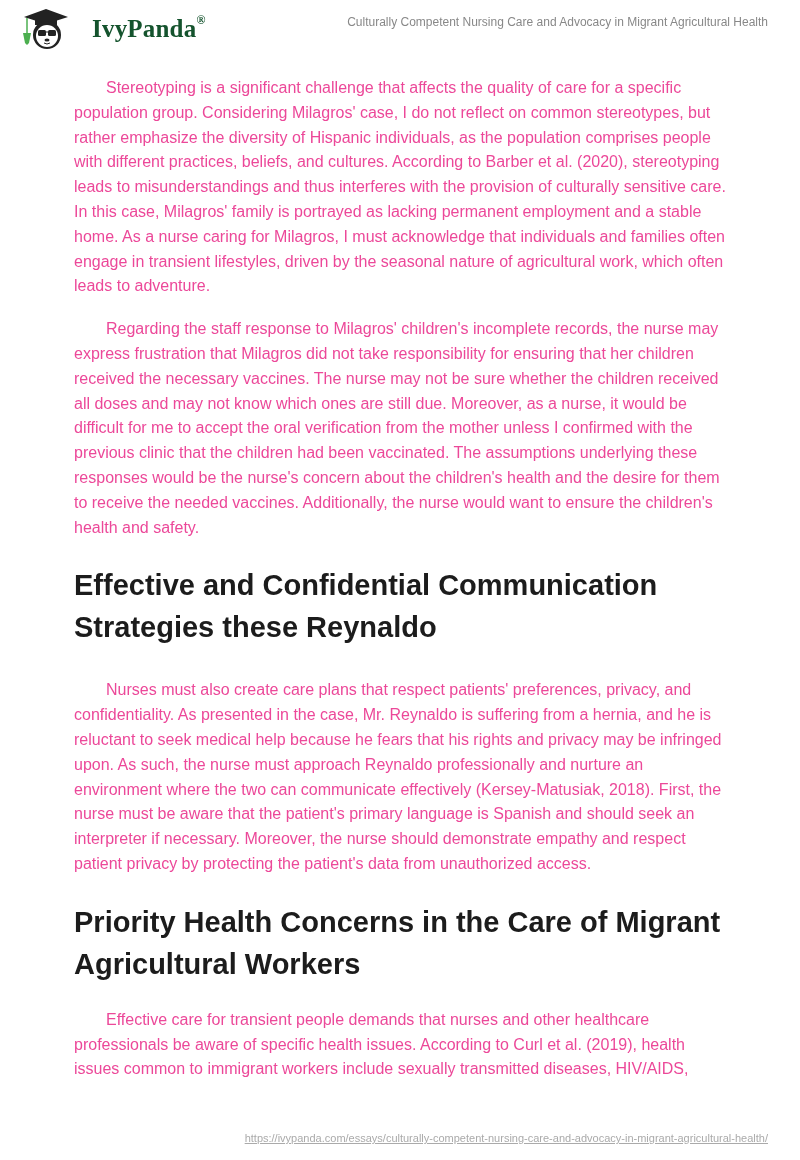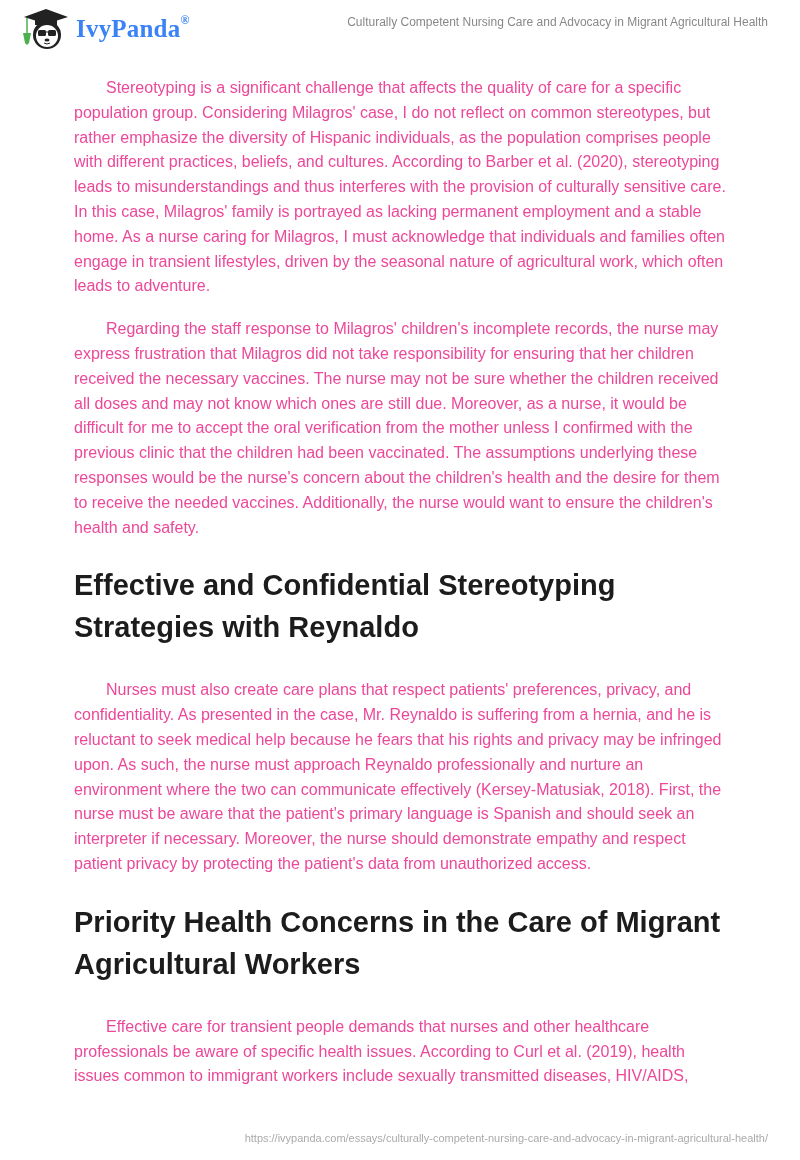--- a/index.html
+++ b/index.html
@@ -1,28 +1,28 @@
 <!DOCTYPE html>
 <html><head>
 <meta charset="utf-8">
 <style>
   html, body { margin: 0; padding: 0; background: #ffffff; }
   body { width: 800px; height: 1160px; position: relative; overflow: hidden;
          font-family: "Liberation Sans", sans-serif; color: #222; }
   .header { position: absolute; left: 0; top: 0; width: 800px; height: 56px; }
   .logo { position: absolute; left: 18px; top: 7px; display: flex; align-items: center; }
   .logo-mark { width: 56px; height: 44px; }
-  .logo-text { font-family: "Liberation Serif", serif; font-weight: bold; font-size: 25px; color: #3b82f6;
-               margin-left: 2px; letter-spacing: 0.2px; }
+  .logo-text { font-family: "Liberation Serif", serif; font-weight: bold; font-size: 25px; color: #14532d;
+               margin-left: 18px; letter-spacing: 0.2px; }
   .logo-reg { font-size: 12px; vertical-align: super; position: relative; top: -4px; }
   .doc-title { position: absolute; right: 32px; top: 15px; font-size: 12px; color: #888; }
   .content { position: absolute; left: 74px; top: 76px; width: 660px; }
   p { margin: 0 0 18px 0; font-size: 16px; line-height: 24.8px; color: #ec4899; text-indent: 32px; }
   h2 { margin: 0; font-size: 29px; line-height: 42px; font-weight: bold; color: #1c1c1c; }
-  .footer-url { position: absolute; right: 32px; top: 1132px; font-size: 11px; color: #aaa; }
+  .footer-url { position: absolute; right: 32px; top: 1132px; font-size: 11px; color: #aaa; text-decoration: underline; }
 </style>
 </head>
 <body>
 
 <div class="header">
   <div class="logo">
     <svg class="logo-mark" viewBox="0 0 56 44">
 
       <polygon points="6,10 28,2 50,10 28,17" fill="#222"></polygon>
       <rect x="17" y="12" width="22" height="6" fill="#222"></rect>
@@ -41,20 +41,20 @@
     </svg>
     <span class="logo-text"><span>IvyPanda</span><span class="logo-reg">®</span></span>
   </div>
   <div class="doc-title">Culturally Competent Nursing Care and Advocacy in Migrant Agricultural Health</div>
 </div>
 
 <div class="content">
   <p>Stereotyping is a significant challenge that affects the quality of care for a specific population group. Considering Milagros' case, I do not reflect on common stereotypes, but rather emphasize the diversity of Hispanic individuals, as the population comprises people with different practices, beliefs, and cultures. According to Barber et al. (2020), stereotyping leads to misunderstandings and thus interferes with the provision of culturally sensitive care. In this case, Milagros' family is portrayed as lacking permanent employment and a stable home. As a nurse caring for Milagros, I must acknowledge that individuals and families often engage in transient lifestyles, driven by the seasonal nature of agricultural work, which often leads to adventure.</p>
   <p style="margin-bottom:24px;">Regarding the staff response to Milagros' children's incomplete records, the nurse may express frustration that Milagros did not take responsibility for ensuring that her children received the necessary vaccines. The nurse may not be sure whether the children received all doses and may not know which ones are still due. Moreover, as a nurse, it would be difficult for me to accept the oral verification from the mother unless I confirmed with the previous clinic that the children had been vaccinated. The assumptions underlying these responses would be the nurse's concern about the children's health and the desire for them to receive the needed vaccines. Additionally, the nurse would want to ensure the children's health and safety.</p>
 
-  <h2 style="margin-bottom:30px;">Effective and Confidential Stereotyping Strategies with Reynaldo</h2>
+  <h2 style="margin-bottom:30px;">Effective and Confidential Communication Strategies these Reynaldo</h2>
   <p style="margin-bottom:24px;">Nurses must also create care plans that respect patients' preferences, privacy, and confidentiality. As presented in the case, Mr. Reynaldo is suffering from a hernia, and he is reluctant to seek medical help because he fears that his rights and privacy may be infringed upon. As such, the nurse must approach Reynaldo professionally and nurture an environment where the two can communicate effectively (Kersey-Matusiak, 2018). First, the nurse must be aware that the patient's primary language is Spanish and should seek an interpreter if necessary. Moreover, the nurse should demonstrate empathy and respect patient privacy by protecting the patient's data from unauthorized access.</p>
 
-  <h2 style="margin-bottom:30px;">Priority Health Concerns in the Care of Migrant Agricultural Workers</h2>
+  <h2 style="margin-bottom:23px;">Priority Health Concerns in the Care of Migrant Agricultural Workers</h2>
   <p>Effective care for transient people demands that nurses and other healthcare professionals be aware of specific health issues. According to Curl et al. (2019), health issues common to immigrant workers include sexually transmitted diseases, HIV/AIDS,</p>
 </div>
 
 <div class="footer-url">https://ivypanda.com/essays/culturally-competent-nursing-care-and-advocacy-in-migrant-agricultural-health/</div>
 
 </body></html>

